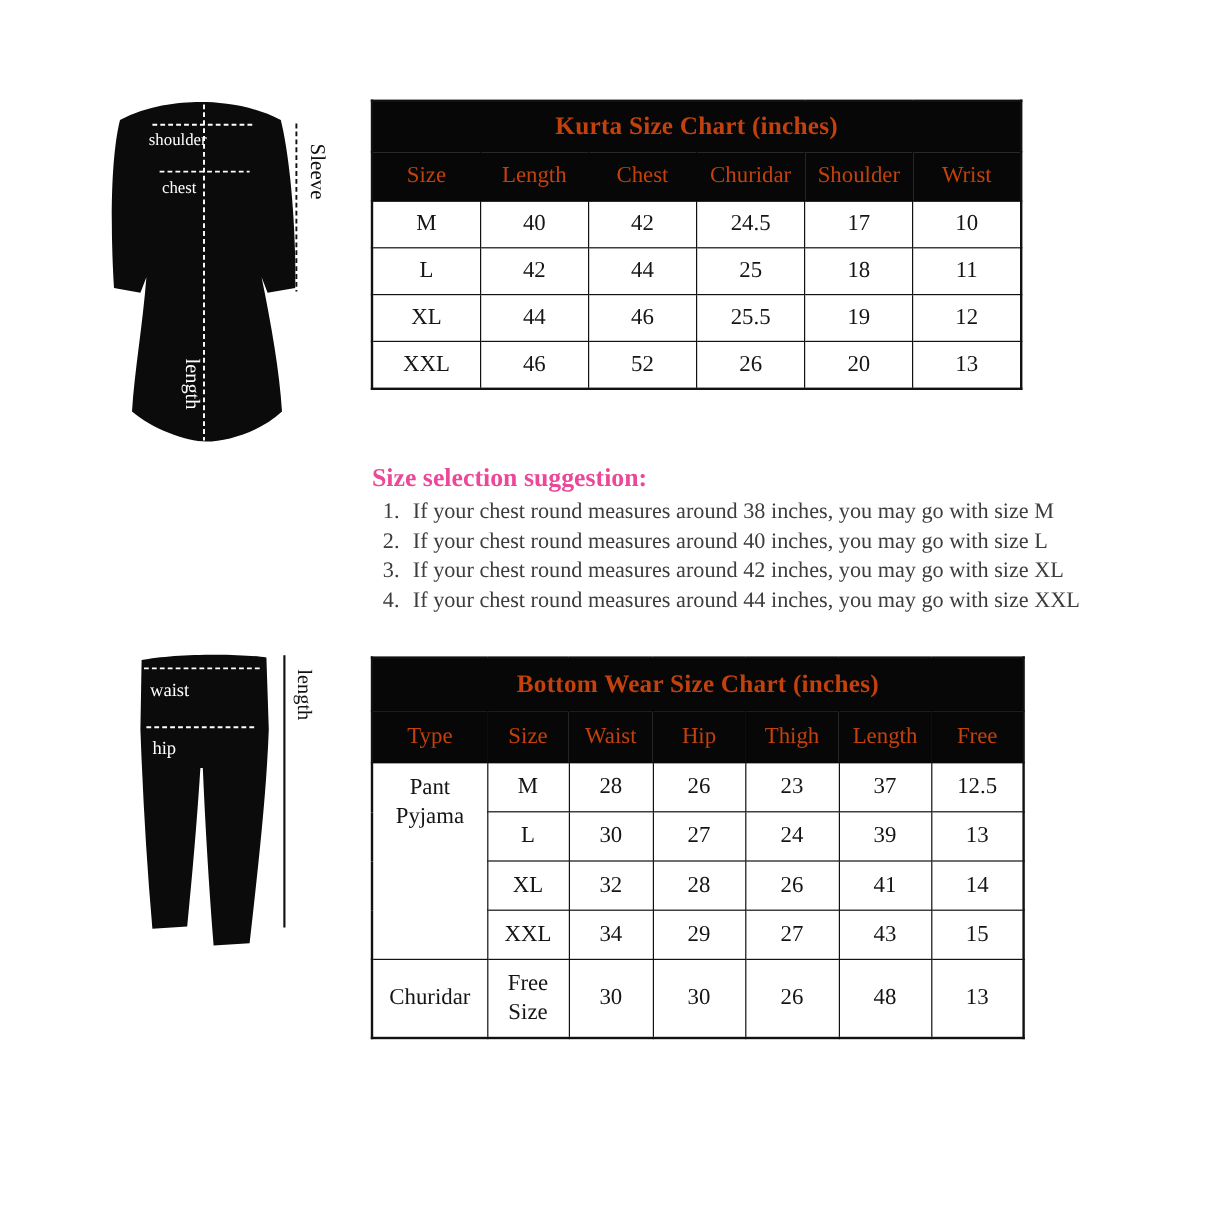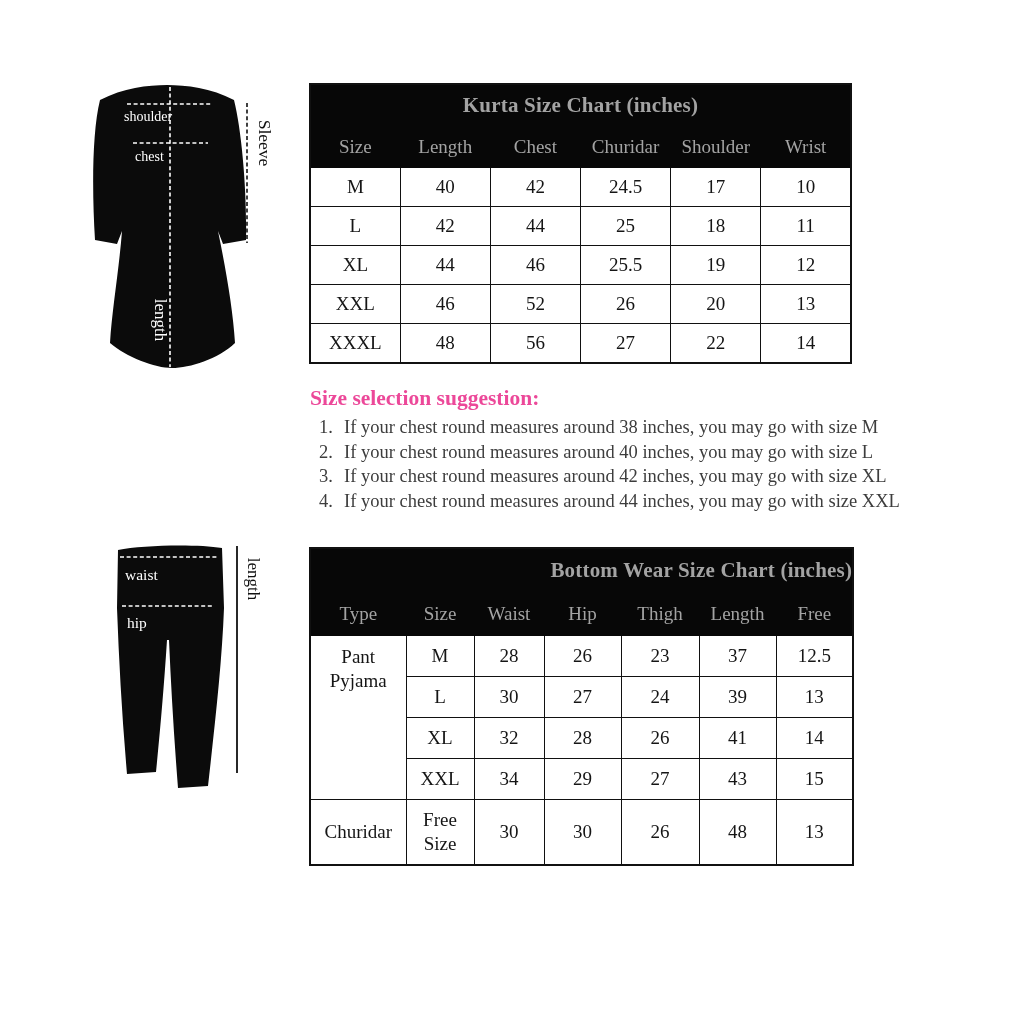--- a/index.html
+++ b/index.html
@@ -10,28 +10,28 @@
   
   .tbl{
     position:absolute;border-collapse:collapse;table-layout:fixed;
     border:2px solid #111;background:#fff;
   }
   .tbl th,.tbl td{
     border:1.5px solid #111;text-align:center;vertical-align:middle;
     font-size:19px;color:#151515;padding:0;font-weight:normal;
     line-height:1.25;
   }
-  .tbl thead th{background:#070707;color:#a3a3a3;border-color:#070707;}
+  .tbl thead th{background:#070707;color:#c2410c;border-color:#070707;}
   .tbl thead .title{font-weight:bold;font-size:21px;letter-spacing:.2px;}
   .kurta-table{left:309px;top:83px;width:543px;}
   .kurta-table thead .title{height:41px;}
   .kurta-table thead .cols th{height:40px;}
   .kurta-table tbody td{height:38px;}
   .bottom-table{left:309px;top:547px;width:543px;}
-  .bottom-table thead .title{height:43px;text-align:right;}
+  .bottom-table thead .title{height:43px;}
   .bottom-table thead .cols th{height:42px;}
   .bottom-table tbody td{height:40px;}
   .bottom-table tbody tr.tall td{height:64px;}
   .bottom-table td.type{padding:0 4px;}
   .bottom-table td.vtop{vertical-align:top;padding-top:9px;margin-top:40px;}
   
   .suggestion{position:absolute;left:310px;top:386px;width:712px;color:#3d3d3d;}
   .sug-head{font-weight:bold;font-size:21.5px;color:#ec4899;margin:0 0 4px 0;}
   .sug-item{display:flex;font-size:18.5px;line-height:24.6px;color:#3d3d3d;}
   .sug-item .num{width:34px;padding-left:9px;box-sizing:border-box;flex:none;}
@@ -109,28 +109,20 @@
           <td>12</td>
         </tr>
         <tr>
           <td>XXL</td>
           <td>46</td>
           <td>52</td>
           <td>26</td>
           <td>20</td>
           <td>13</td>
         </tr>
-        <tr>
-          <td>XXXL</td>
-          <td>48</td>
-          <td>56</td>
-          <td>27</td>
-          <td>22</td>
-          <td>14</td>
-        </tr>
       </tbody>
   </table>
 
   <div class="suggestion">
     <div class="sug-head">Size selection suggestion:</div>
     <div id="sug-list">
         <div class="sug-item">
           <span class="num">1.</span>
           <span class="txt">If your chest round measures around 38 inches, you may go with size M</span>
         </div>

